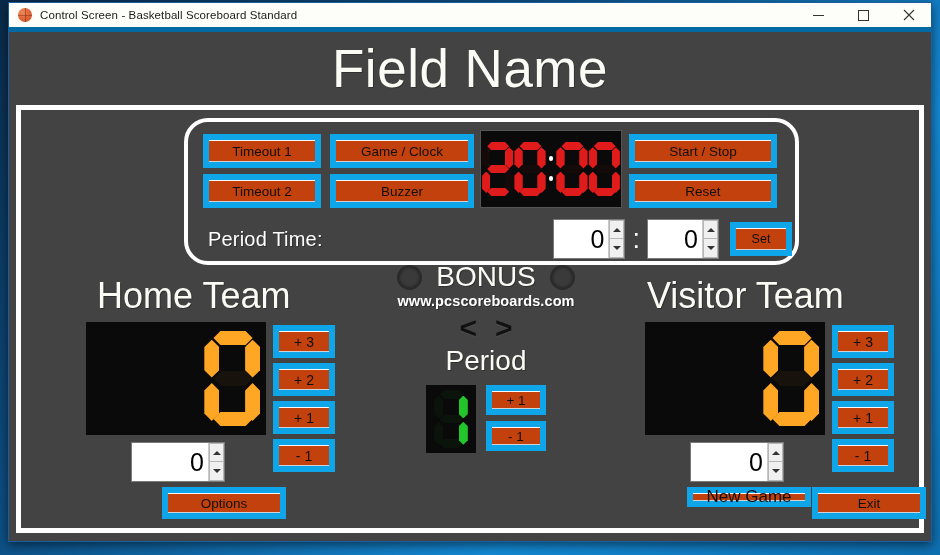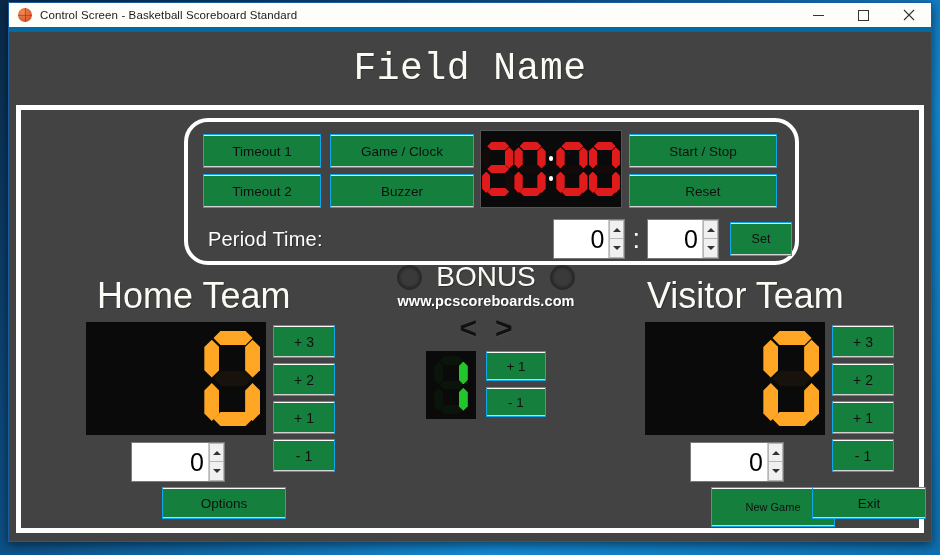--- a/index.html
+++ b/index.html
@@ -57,24 +57,23 @@
   }
   .winbtn svg { display: block; }
 
   
   #header {
     flex: 0 0 73px;
     background: #434343;
     display: flex; align-items: center; justify-content: center;
   }
   #field-name {
-    font-size: 38px; color: #fbfbf5; font-weight: 400;
+    font-size: 53px; color: #fbfbf5; font-weight: 400;
     letter-spacing: .5px; line-height: 1;
     text-shadow: 1px 1px 0 rgba(0,0,0,.25);
-    font-family: Liberation Mono, monospace;
   }
 
   
   #framewrap {
     flex: 1 1 auto;
     background: #434343;
     padding: 0 7px 8px 7px;
   }
   #whiteframe {
     width: 100%; height: 100%;
@@ -88,22 +87,22 @@
     position: absolute;
     left: 163px; top: 8px;
     width: 615px; height: 147px;
     border: 4px solid #ffffff;
     border-radius: 24px;
     background: #434343;
   }
   #clock-inner { position: absolute; inset: 0; }
 
   .btn {
-    background: #15803d;
-    border: 1px solid #0ea5e9;
+    background: #c2410c;
+    border: 6px solid #0ea5e9;
     color: #101010;
     font-size: 13.5px;
     font-family: "Liberation Sans", sans-serif;
     display: flex; align-items: center; justify-content: center;
     box-shadow: inset 0 1px 0 #fafafa, inset 0 -1px 0 #d2d2d2;
     cursor: default;
     user-select: none;
   }
 
   #btn-timeout1 { position:absolute; left: 15px; top: 12px;  width: 118px; height: 34px; }
@@ -190,21 +189,21 @@
   #visitor-plus-col { left: 811px; top: 215px; }
   .plus-col .btn { width: 62px; height: 33px; font-size: 14px; }
 
   .score-spinner { position: absolute; width: 94px; }
   #home-score-spinner { left: 110px; top: 332px; }
   #visitor-score-spinner { left: 669px; top: 332px; }
 
   
   #btn-help    { position:absolute; left: 26px;  top: 377px; width: 120px; height: 32px; font-size: 13.5px;}
   #btn-options { position:absolute; left: 141px; top: 377px; width: 124px; height: 32px; font-size: 13.5px;}
-  #btn-newgame { position:absolute; left: 666px; top: 377px; width: 124px; height: 40px; font-size: 11px; margin-left: 24px;}
+  #btn-newgame { position:absolute; left: 666px; top: 377px; width: 124px; height: 20px; font-size: 17px;}
   #btn-exit    { position:absolute; left: 791px; top: 377px; width: 114px; height: 32px; font-size: 13.5px; text-align: center;}
 
   
   #center-col {
     position: absolute; left: 350px; top: 143px; width: 230px;
     display: flex; flex-direction: column; align-items: center;
   }
   #website {
     font-size: 14.5px; color: #ffffff; font-weight: bold;
     letter-spacing: .1px;
@@ -444,20 +443,21 @@
         <div id="bonus-row">
           <div class="bonus-lamp"></div>
           <div id="bonus-label">BONUS</div>
           <div class="bonus-lamp"></div>
         </div>
         <div id="website">www.pcscoreboards.com</div>
         <div id="poss-row">
           <div class="poss-arrow">&lt;</div>
           <div class="poss-arrow">&gt;</div>
         </div>
+        <div id="period-label">Period</div>
         <div id="period-row">
           <div id="period-display">
               <span class="seg-digit" style="width: 33.64px; height: 58px; color: rgb(34, 197, 42);">
                 <i class="seg off" style="left: 5.539px; top: 0px; width: 23.606px; height: 8.99px; clip-path: polygon(4.495px 0px, calc(100% - 4.495px) 0px, 100% 50%, calc(100% - 4.495px) 100%, 4.495px 100%, 0px 50%);"></i>
                 <i class="seg" style="left: 24.65px; top: 5.539px; width: 8.99px; height: 22.939px; clip-path: polygon(0px 4.495px, 50% 0px, 100% 4.495px, 100% calc(100% - 4.495px), 50% 100%, 0px calc(100% - 4.495px));"></i>
                 <i class="seg" style="left: 24.65px; top: 31.7695px; width: 8.99px; height: 22.939px; clip-path: polygon(0px 4.495px, 50% 0px, 100% 4.495px, 100% calc(100% - 4.495px), 50% 100%, 0px calc(100% - 4.495px));"></i>
                 <i class="seg off" style="left: 5.539px; top: 49.01px; width: 23.606px; height: 8.99px; clip-path: polygon(4.495px 0px, calc(100% - 4.495px) 0px, 100% 50%, calc(100% - 4.495px) 100%, 4.495px 100%, 0px 50%);"></i>
                 <i class="seg off" style="left: 0px; top: 31.7695px; width: 8.99px; height: 22.939px; clip-path: polygon(0px 4.495px, 50% 0px, 100% 4.495px, 100% calc(100% - 4.495px), 50% 100%, 0px calc(100% - 4.495px));"></i>
                 <i class="seg off" style="left: 0px; top: 5.539px; width: 8.99px; height: 22.939px; clip-path: polygon(0px 4.495px, 50% 0px, 100% 4.495px, 100% calc(100% - 4.495px), 50% 100%, 0px calc(100% - 4.495px));"></i>
                 <i class="seg off" style="left: 5.539px; top: 24.505px; width: 23.606px; height: 8.99px; clip-path: polygon(4.495px 0px, calc(100% - 4.495px) 0px, 100% 50%, calc(100% - 4.495px) 100%, 4.495px 100%, 0px 50%);"></i>

